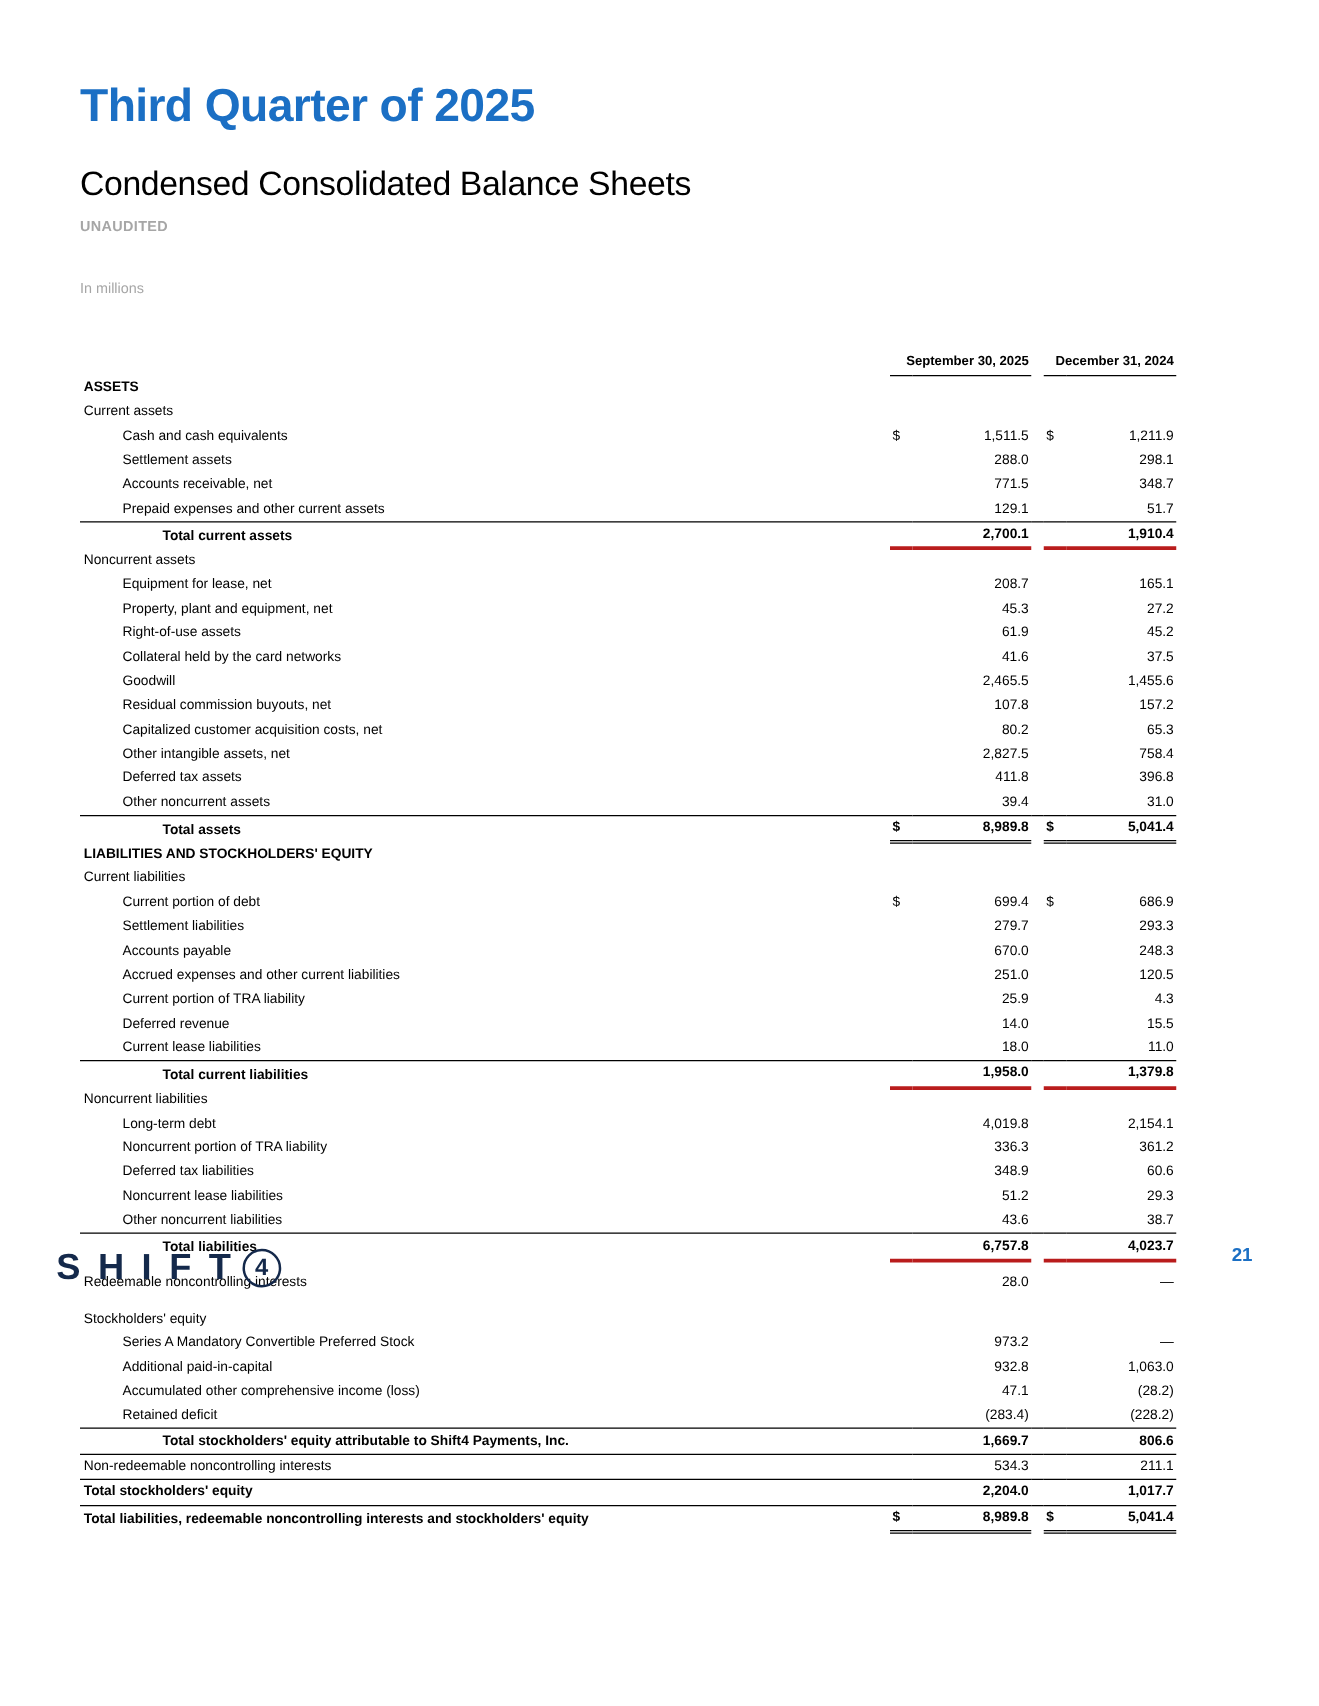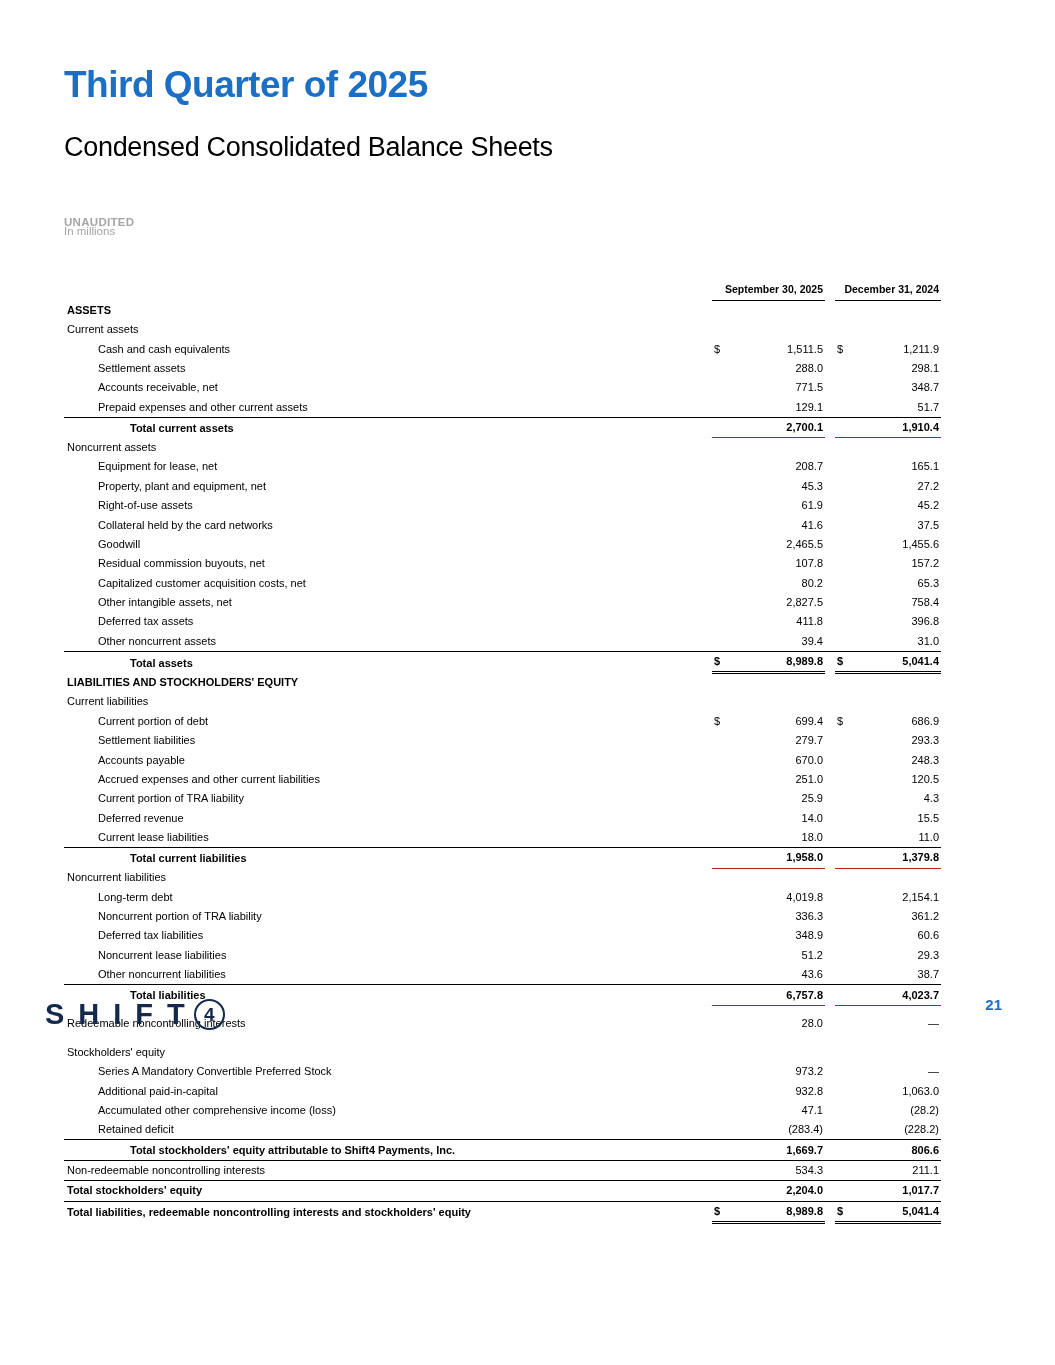--- a/index.html
+++ b/index.html
@@ -18,21 +18,20 @@
   }
   .subtitle {
     position:absolute; left:64px; top:132px;
     font-size:27px; font-weight:400; color:#000;
     letter-spacing:-0.3px;
   }
   .unaudited {
     position:absolute; left:64px; top:176px;
     font-size:11.5px; font-weight:700; color:var(--muted-gray);
     letter-spacing:0.3px;
-    margin-top:40px;
   }
   .units {
     position:absolute; left:64px; top:193px;
     font-size:11.5px; color:var(--muted-gray);margin-top:32px;
   }
 
   table.bs {
     position:absolute; left:64px; top:280px;
     width:877px; border-collapse:collapse; table-layout:fixed;
   }
@@ -58,21 +57,21 @@
   td.label.ind0 { padding-left:3px; }
   td.label.ind1 { padding-left:34px; }
   td.label.ind2 { padding-left:66px; }
   td.dollar { text-align:left; padding-left:3px; }
   td.value  { text-align:right; padding-right:2px; }
 
   tr.section td { font-weight:700; }
   tr.bold td { font-weight:700; }
 
   tr.rule-below td { border-bottom:1px solid #000; }
-  tr.under-single td.num { border-bottom:1px solid #b91c1c; }
+  tr.under-single td.num { border-bottom:3px solid #b91c1c; }
   tr.under-double td.num { border-bottom:3px double #000; }
 
   tr.blank td { padding:0; height:9px; border:none; }
 
   .footer-logo {
     position:absolute; left:45px; bottom:14px;
     display:flex; align-items:center;
   }
   .logo-text {
     font-size:29px; font-weight:700; color:var(--logo-navy);

